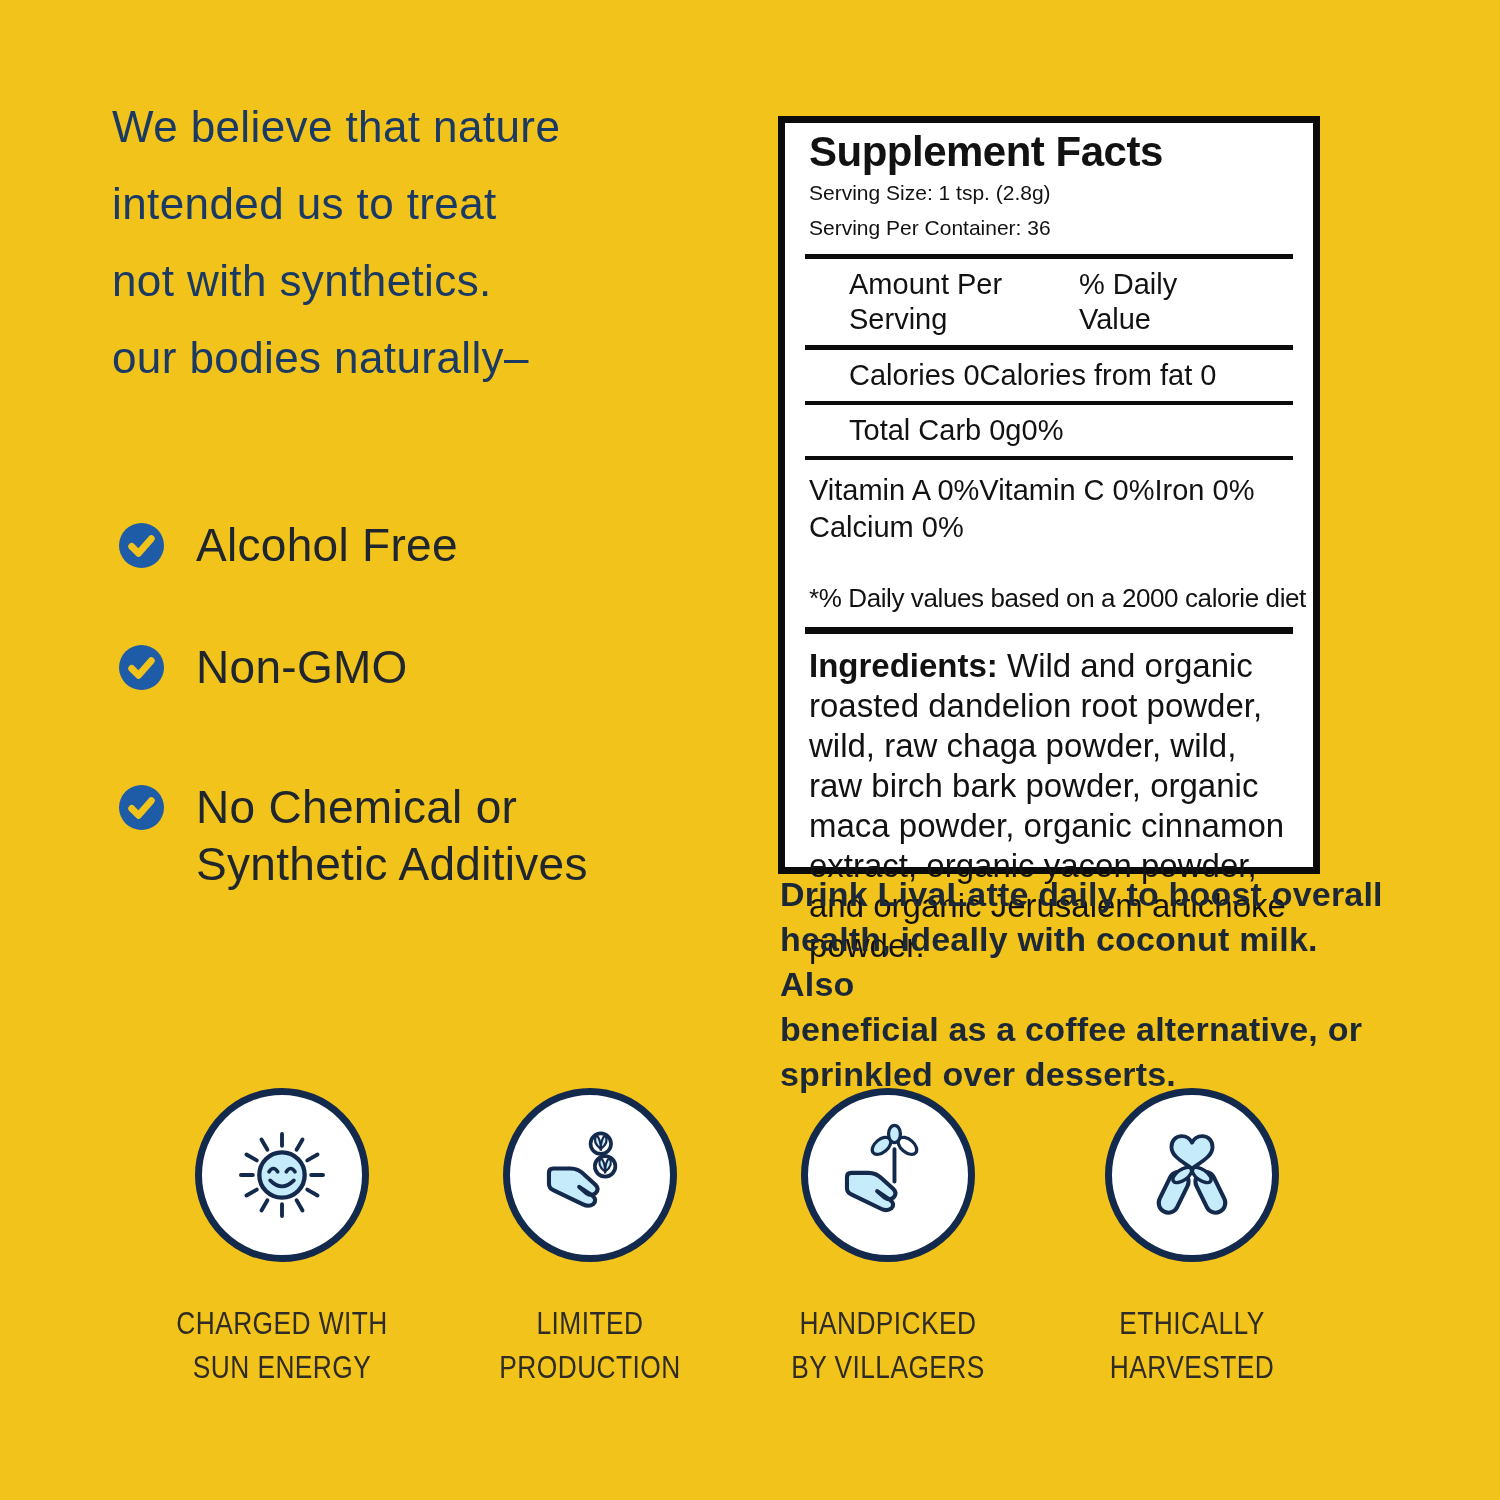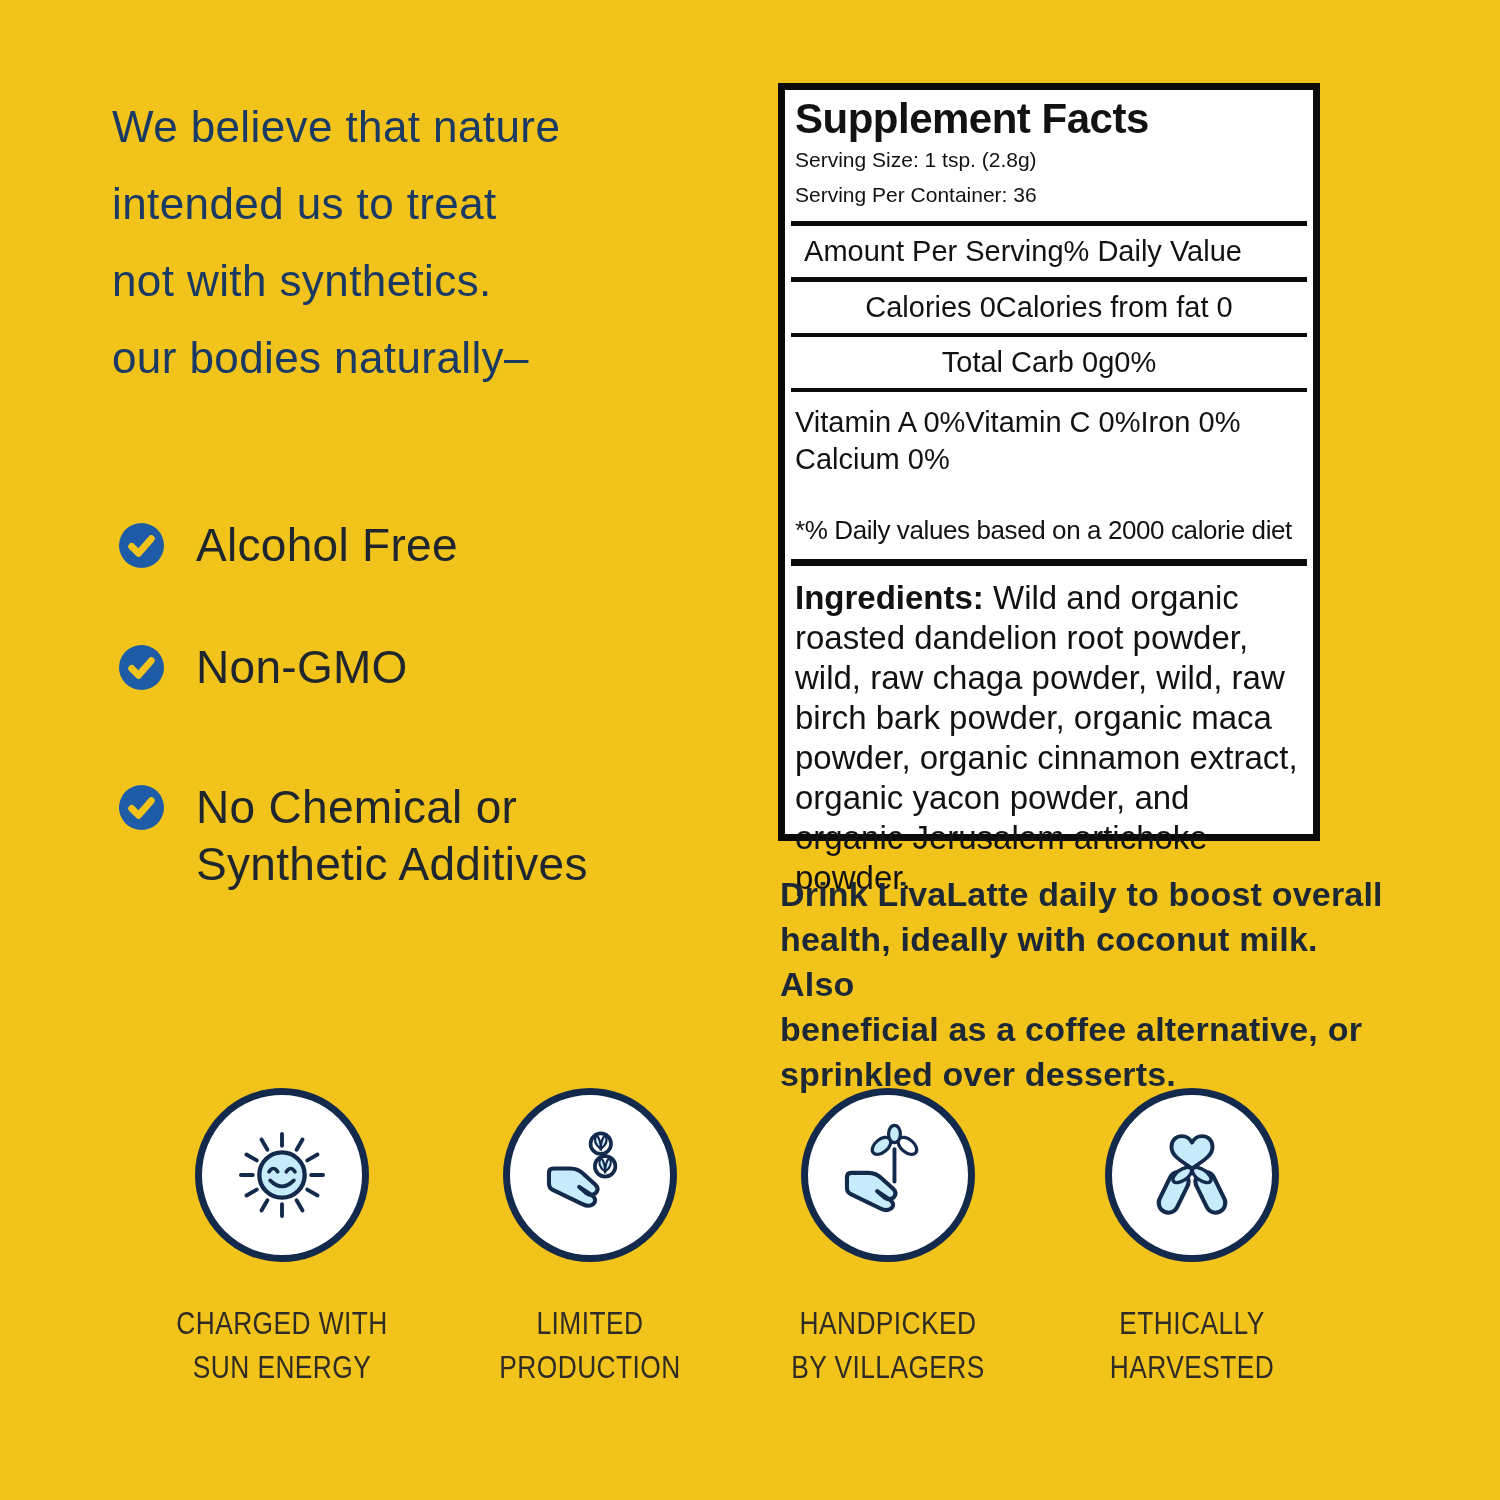--- a/index.html
+++ b/index.html
@@ -20,33 +20,33 @@
     position:absolute;left:118px;display:flex;align-items:flex-start;
   }
   .bullet .chk{flex:0 0 auto;width:47px;height:47px;}
   .bullet .lbl{
     margin-left:31px;margin-top:-5px;
     color:#20262D;font-size:46px;line-height:57px;font-weight:400;letter-spacing:.3px;
   }
   .bullet .lbl span{display:block;}
   
   .sf-panel{
-    position:absolute;left:778px;top:83px;width:542px;height:758px;
+    position:absolute;left:778px;top:116px;width:542px;height:758px;
     box-sizing:border-box;background:#FFFFFF;border:7px solid #0B0B0B;
-    padding:0 8px;color:#121212;
+    padding:0 22px;color:#121212;
   }
   .sf-head{padding:5px 2px 9px;}
   .sf-title{font-size:42px;line-height:47px;font-weight:bold;letter-spacing:-.5px;}
   .sf-serving{font-size:21px;line-height:35px;}
   .sf-sep{height:5px;background:#0B0B0B;margin:0 -2px;}
   .sf-sep.thin{height:4px;}
   .sf-sep.thick{height:7px;}
   .sf-row{
-    display:flex;justify-content:center;align-items:center;
-    font-size:29px;padding:8px 2px;line-height:35px;
+    display:flex;justify-content:flex-start;align-items:center;
+    font-size:29px;padding:8px 2px;line-height:35px;margin-left:40px;
   }
   .sf-row .dvh{margin-right:52px;}
   .sf-vits{padding:12px 2px 10px;font-size:29px;line-height:37px;}
   .sf-vits .vline1{display:flex;}
   .sf-foot{margin-top:34px;font-size:26px;letter-spacing:-.4px;white-space:nowrap;}
   .sf-ingr{padding:12px 2px 0;font-size:33px;line-height:40px;}
   .sf-ingr b{font-weight:bold;}
   
   .usage{
     position:absolute;left:780px;top:872px;width:620px;

